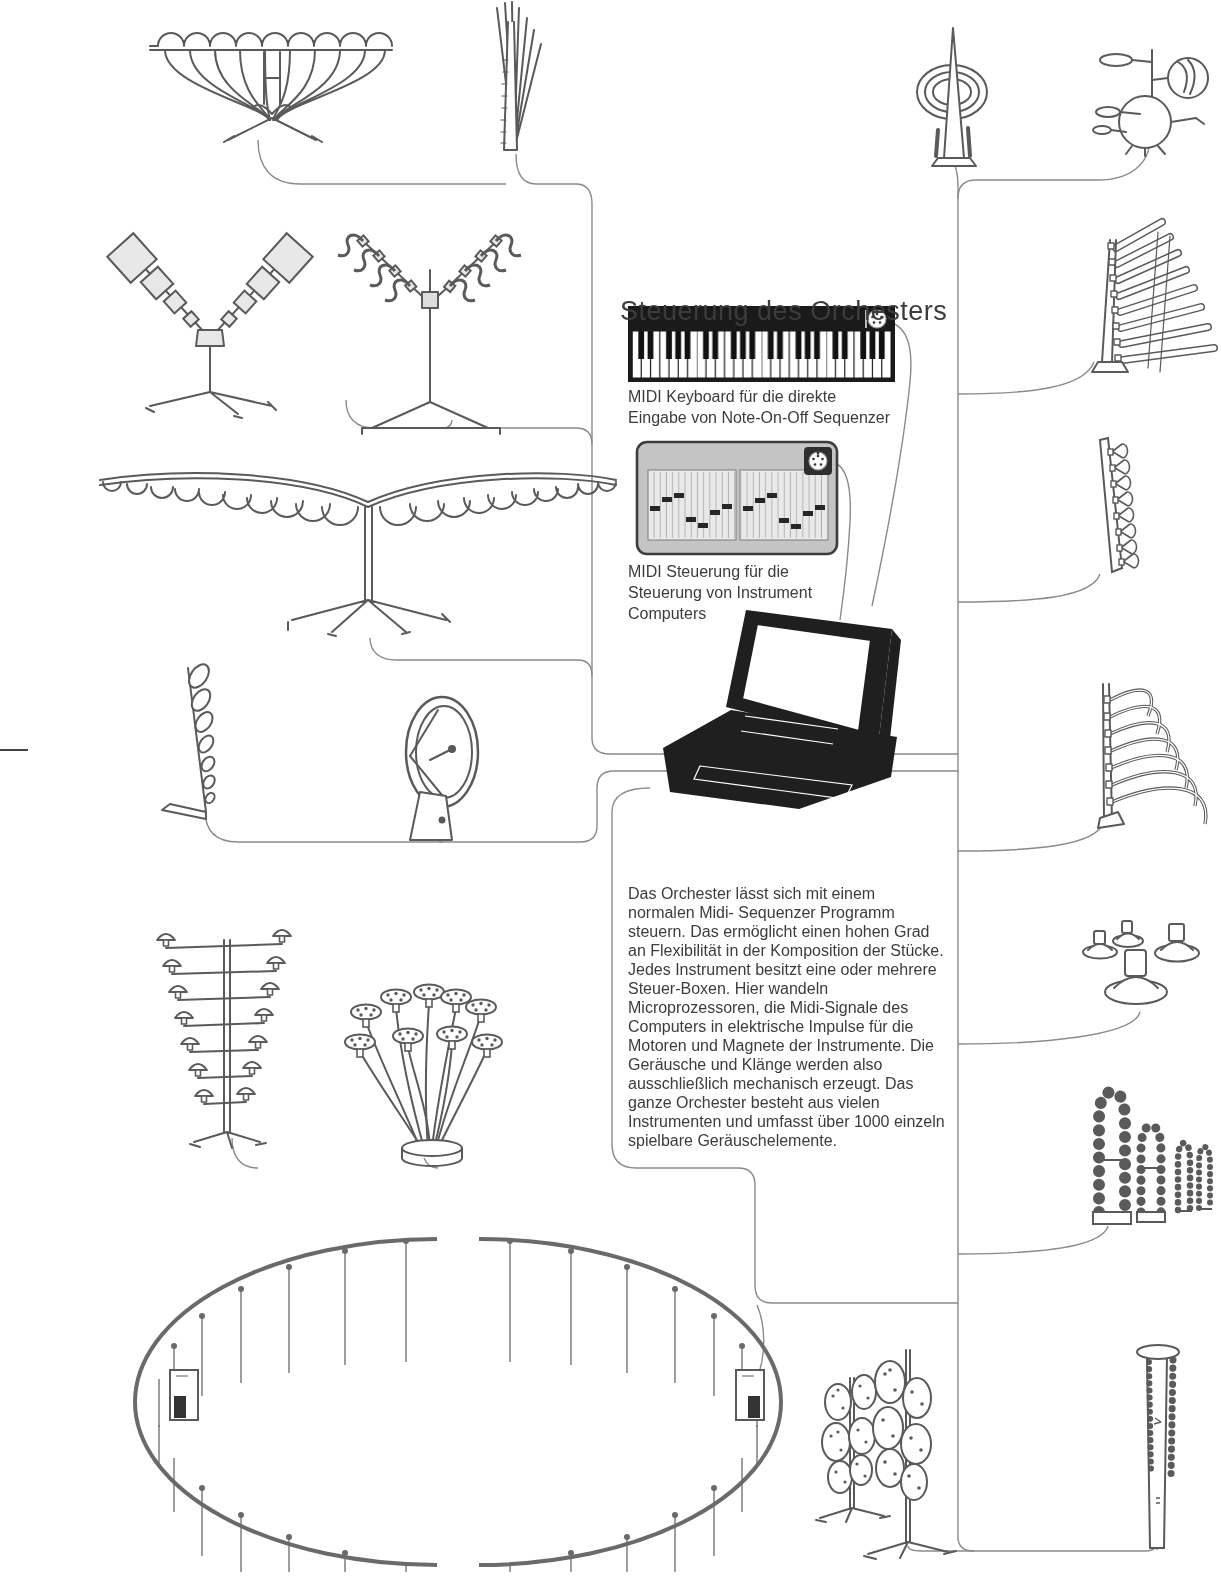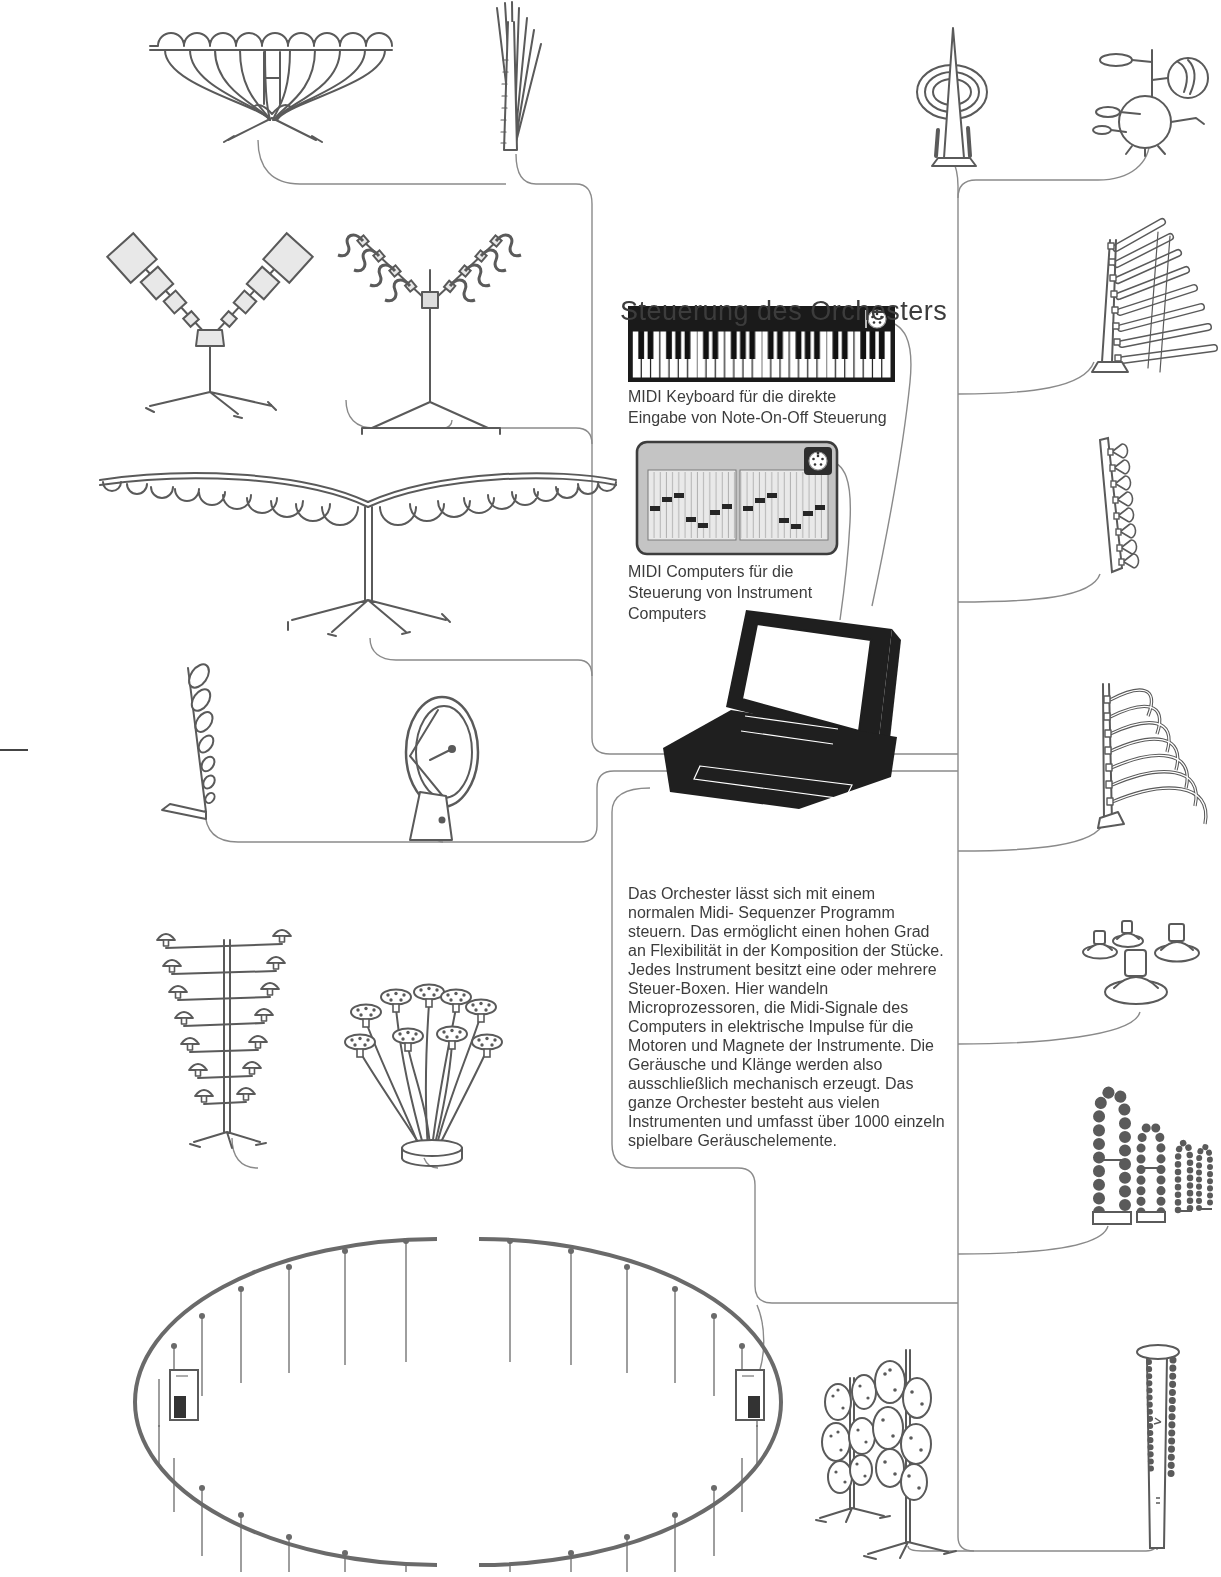--- a/index.html
+++ b/index.html
@@ -576,25 +576,25 @@
     <path class="bead" stroke-width="6" stroke-dasharray="0.1 7" d="M1149 1362 L 1151 1470"></path>
     <path class="bead" stroke-width="7" stroke-dasharray="0.1 8" d="M1173 1360 L 1171 1478"></path>
     <path d="M1155 1418 l 6 4 M1154 1424 l 7 -2 M1156 1498 l 4 0 M1156 1503 l 4 0" stroke="#5a5a5a" stroke-width="1.4" fill="none"></path>
   </g>
 </svg>
 
 <div class="txt title" style="left:620px;top:256px;margin-top:40px;">Steuerung des Orchesters</div>
 
 <div class="txt cap" style="left:628px;top:386px;">
   <div>MIDI Keyboard für die direkte</div>
-  <div>Eingabe von Note-On-Off Steuerung</div>
+  <div>Eingabe von Note-On-Off Sequenzer</div>
 </div>
 
 <div class="txt cap" style="left:628px;top:561px;">
-  <div>MIDI Computers für die</div>
+  <div>MIDI Steuerung für die</div>
   <div>Steuerung von Instrument</div>
   <div>Computers</div>
 </div>
 
 
 <div class="txt body" style="left:628px;top:884px;">Das Orchester lässt sich  mit einem normalen Midi- Sequenzer  Programm steuern. Das ermöglicht einen hohen Grad an Flexibilität in der Komposition der Stücke. Jedes Instrument besitzt eine oder mehrere Steuer-Boxen. Hier wandeln Microprozessoren, die  Midi-Signale des Computers in elektrische Impulse für die Motoren und Magnete der Instrumente. Die Geräusche und Klänge werden also ausschließlich mechanisch erzeugt. Das ganze Orchester besteht aus vielen Instrumenten und  umfasst über 1000 einzeln spielbare Geräuschelemente.</div>
 
 </div>
 
 </body></html>

